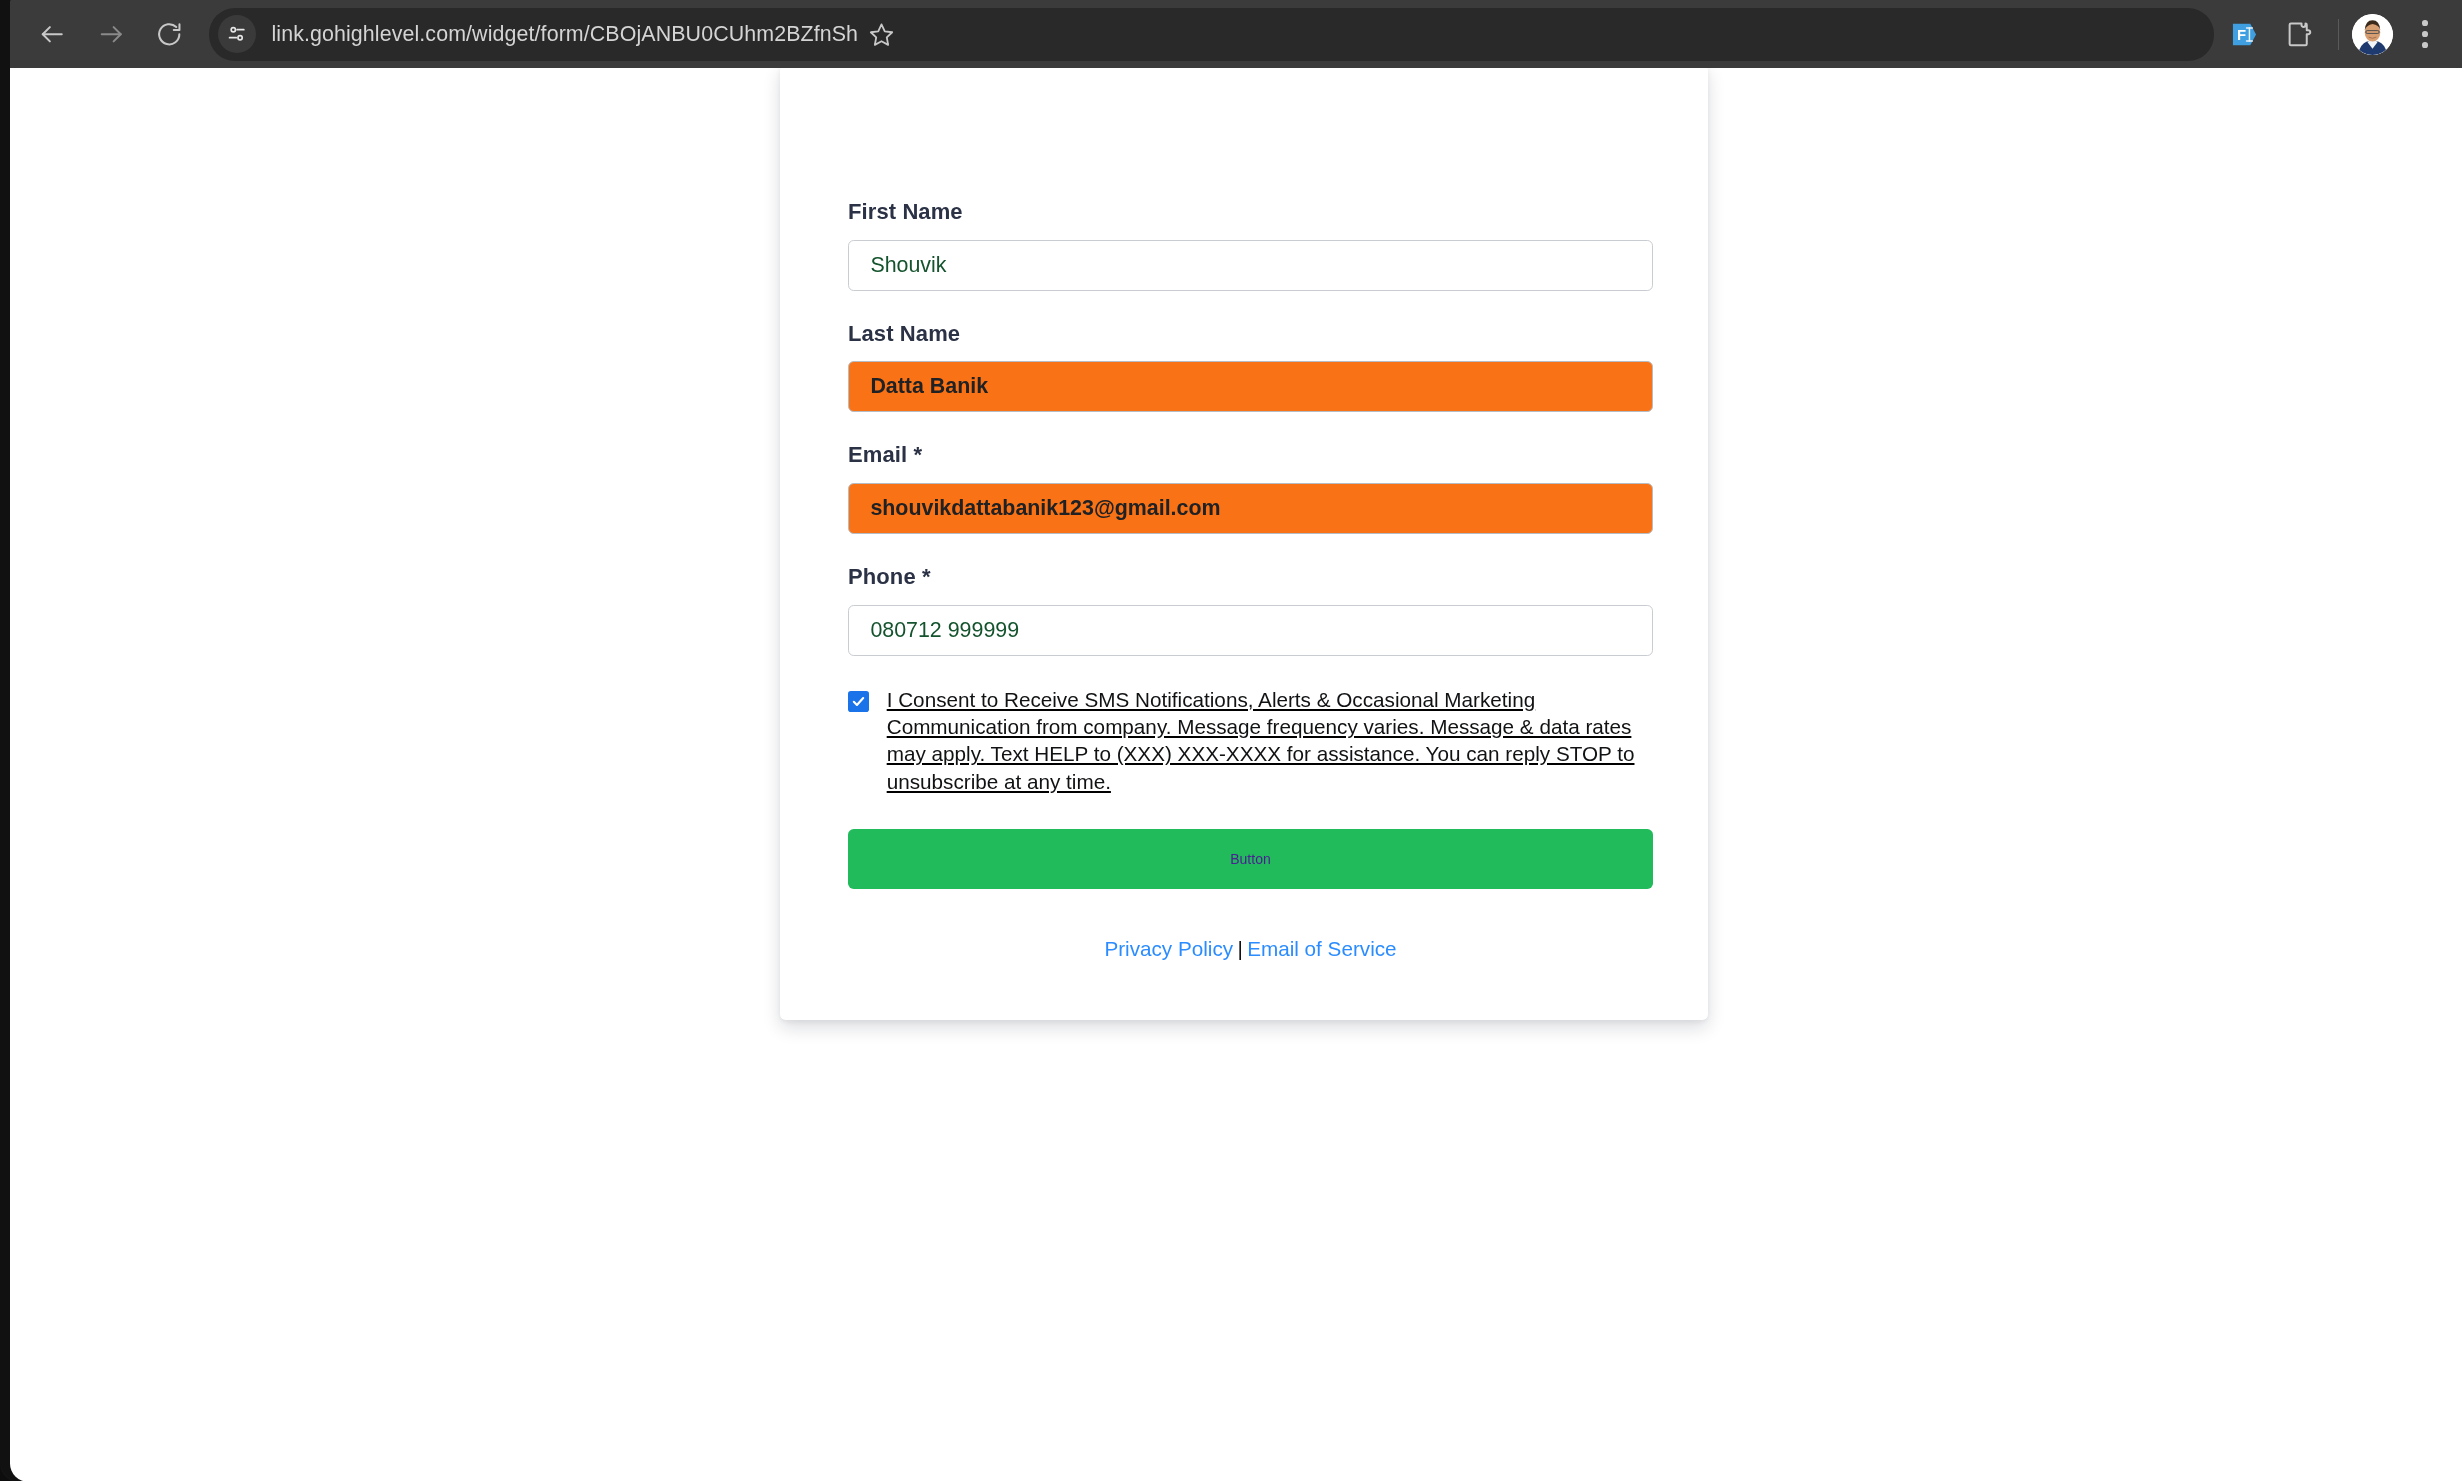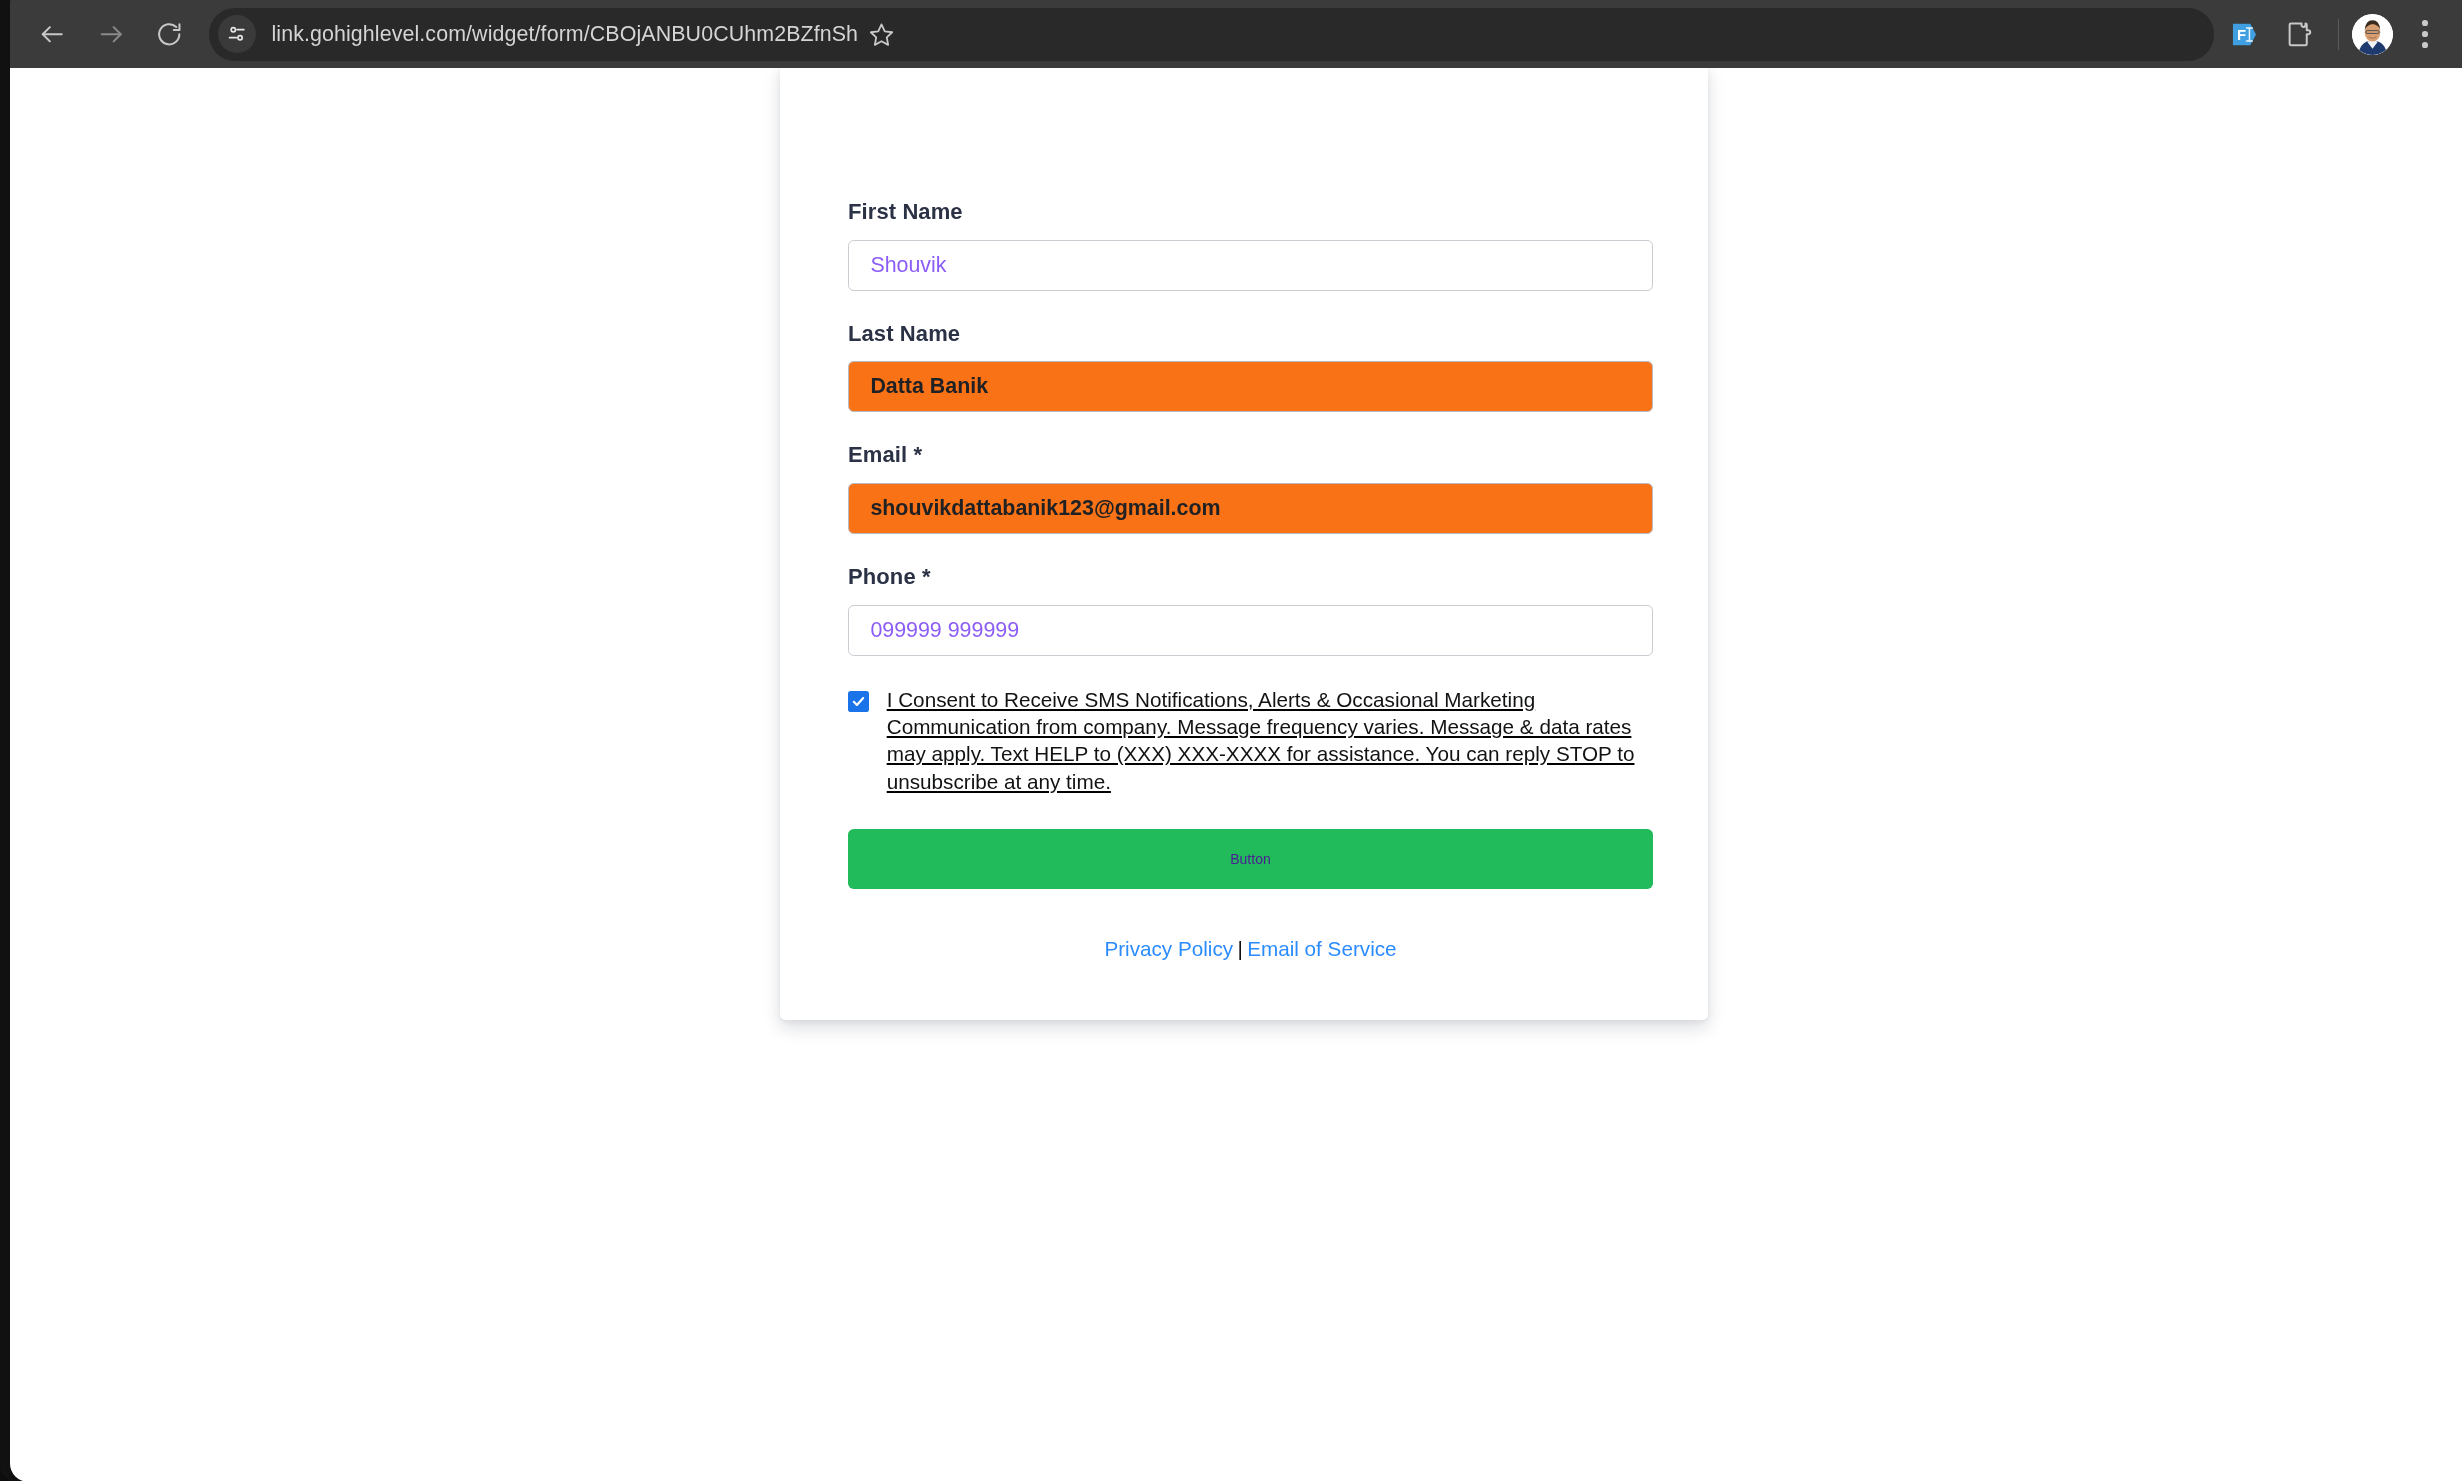--- a/index.html
+++ b/index.html
@@ -180,21 +180,21 @@
     border-radius: 5.7px;
     background: #ffffff;
     display: flex;
     align-items: center;
     padding-left: 21.4px;
     font-size: 21.4px;
     color: #3d3d3d;
     font-family: "Liberation Sans", sans-serif;
     margin-bottom: 30px;
   }
-  .text-input.placeholder { color: #8b5cf6; }
+  .text-input.placeholder { color: #14532d; }
   .text-input.autofilled {
     background: #f97316;
     color: #202124;
     border-color: #b6bcc4;
     font-weight: bold;
   }
 
   
   #consent-row {
     display: flex;
@@ -352,21 +352,21 @@
         <div class="field-label">First Name</div>
         <div class="text-input placeholder" placeholder="Shouvik">Shouvik</div>
 
         <div class="field-label">Last Name</div>
         <div class="text-input autofilled" placeholder="Last Name">Datta Banik</div>
 
         <div class="field-label">Email *</div>
         <div class="text-input autofilled" placeholder="Email">shouvikdattabanik123@gmail.com</div>
 
         <div class="field-label">Phone *</div>
-        <div class="text-input placeholder" placeholder="099999 999999">099999 999999</div>
+        <div class="text-input placeholder" placeholder="099999 999999">080712 999999</div>
 
         <div id="consent-row">
           <div id="consent-checkbox">
             <svg width="15" height="15" viewBox="0 0 24 24" fill="none" stroke="#ffffff" stroke-width="3.4" stroke-linecap="round" stroke-linejoin="round">
               <polyline points="4.5,12.5 9.5,17.5 19.5,6.5"></polyline>
             </svg>
           </div>
           <div id="consent-text">I Consent to Receive SMS Notifications, Alerts &amp; Occasional Marketing Communication from company. Message frequency varies. Message &amp; data rates may apply. Text HELP to (XXX) XXX-XXXX for assistance. You can reply STOP to unsubscribe at any time.</div>
         </div>
 

